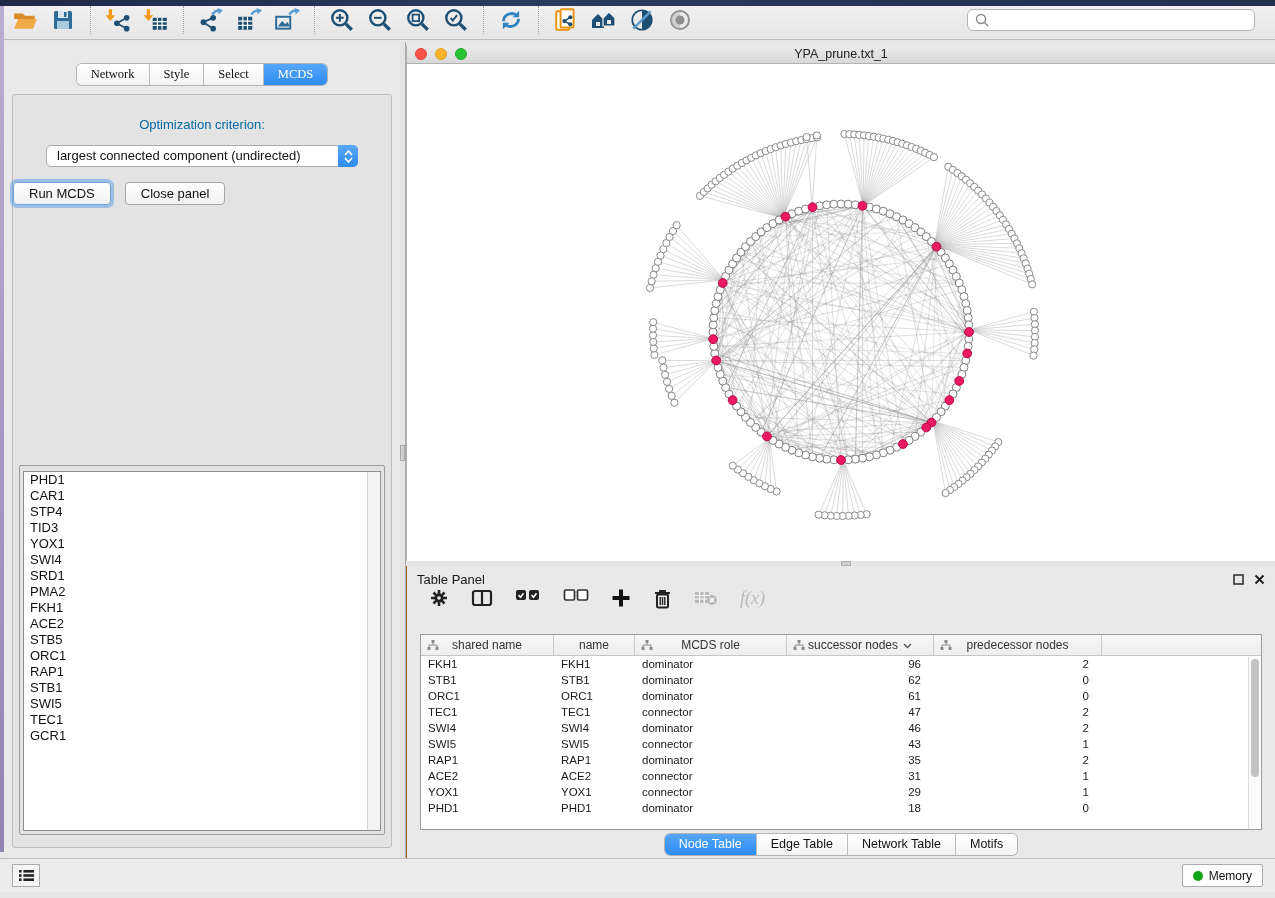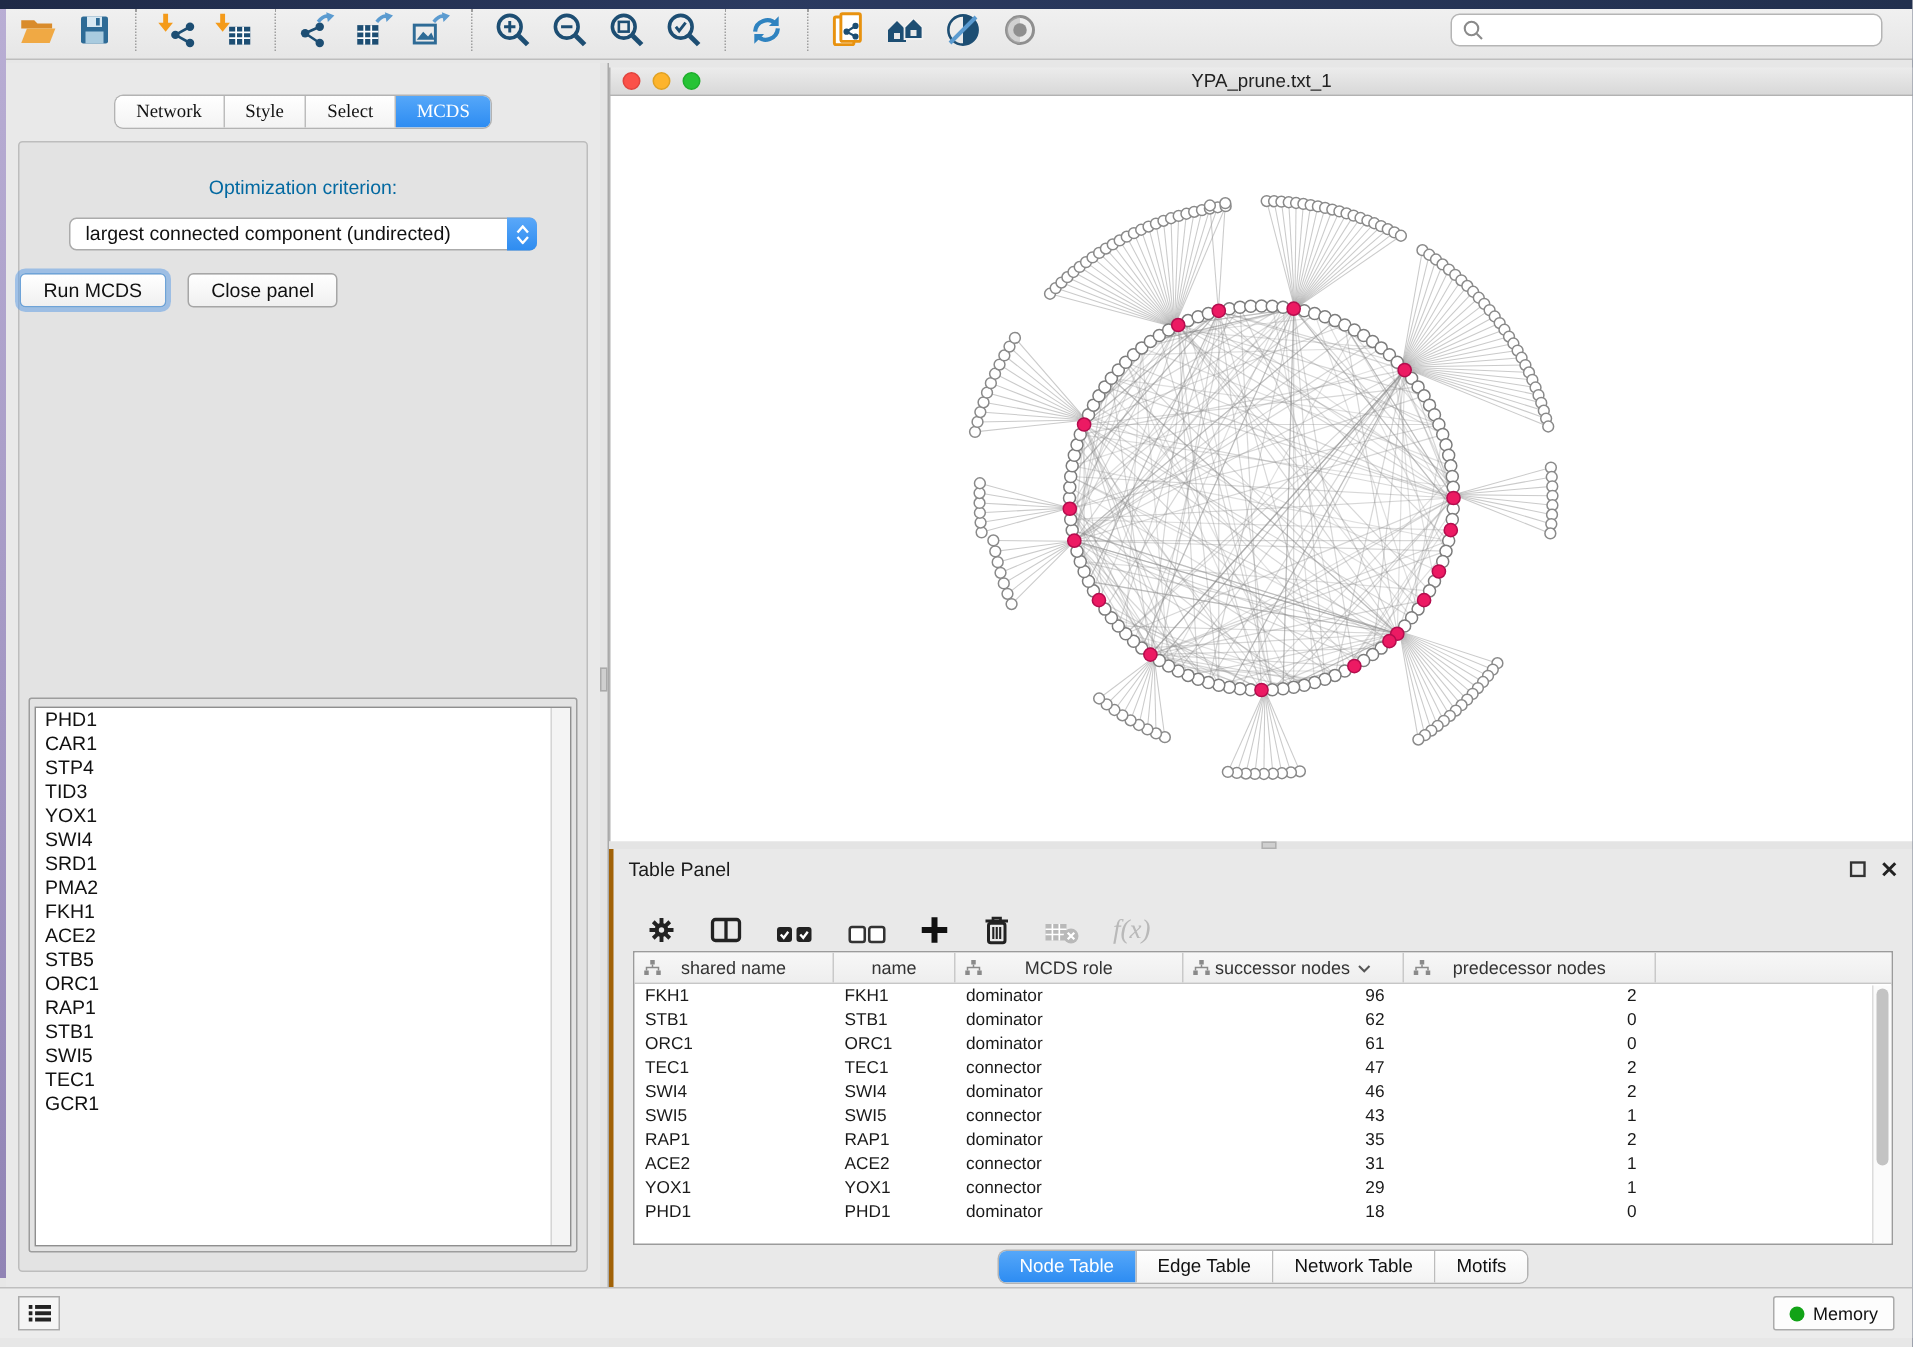--- a/index.html
+++ b/index.html
@@ -68,23 +68,23 @@
 
   
   #vsplit { position:absolute; left:400px; top:42px; width:6px; height:816px; background:#e4e4e4; border-right:1px solid #a9a9a9; }
   #vsplit .grip { position:absolute; left:0px; top:403px; width:5px; height:16px; background:#cfcfcf; border:1px solid #aaa; }
   
   #hsplit { position:absolute; left:406px; top:561px; width:869px; height:5px; background:#e4e4e4; }
   #hsplit .grip { position:absolute; left:50%; top:0; width:10px; height:5px; background:#cfcfcf; border:1px solid #b0b0b0; }
 
   
   #table-panel { position:absolute; left:406px; top:566px; width:869px; height:292px; background:#e9e9e9;
-    border-left:3px solid #a16207; }
+    border-left:1px solid #a16207; }
   #tp-toolbar { position:absolute; left:0; top:22px; width:100%; height:42px;
-    display:flex; align-items:flex-end; gap:22px; padding-left:22px; }
+    display:flex; align-items:flex-start; gap:22px; padding-left:22px; }
   #table-wrap { position:absolute; left:13px; right:13px; top:68px; bottom:28px; background:#fff; border:1px solid #9b9b9b; overflow:hidden; }
   #thead { display:flex; height:21px; background:linear-gradient(#f7f7f7,#eeeeee); border-bottom:1px solid #c6c6c6; }
   .th { display:flex; align-items:center; justify-content:center; gap:5px; font-size:12px; color:#333;
     border-right:1px solid #c9c9c9; position:relative; }
   .th .tree { position:absolute; left:6px; }
   .trow { display:flex; height:16px; }
   .td { font-size:11.5px; color:#1a1a1a; line-height:16px; white-space:nowrap; overflow:hidden; }
   .td.l { padding-left:7px; text-align:left; }
   .td.r { padding-right:13px; text-align:right; }
   #tbl-scroll { position:absolute; right:0; top:22px; bottom:0; width:13px; background:#fbfbfb; border-left:1px solid #dcdcdc; }

